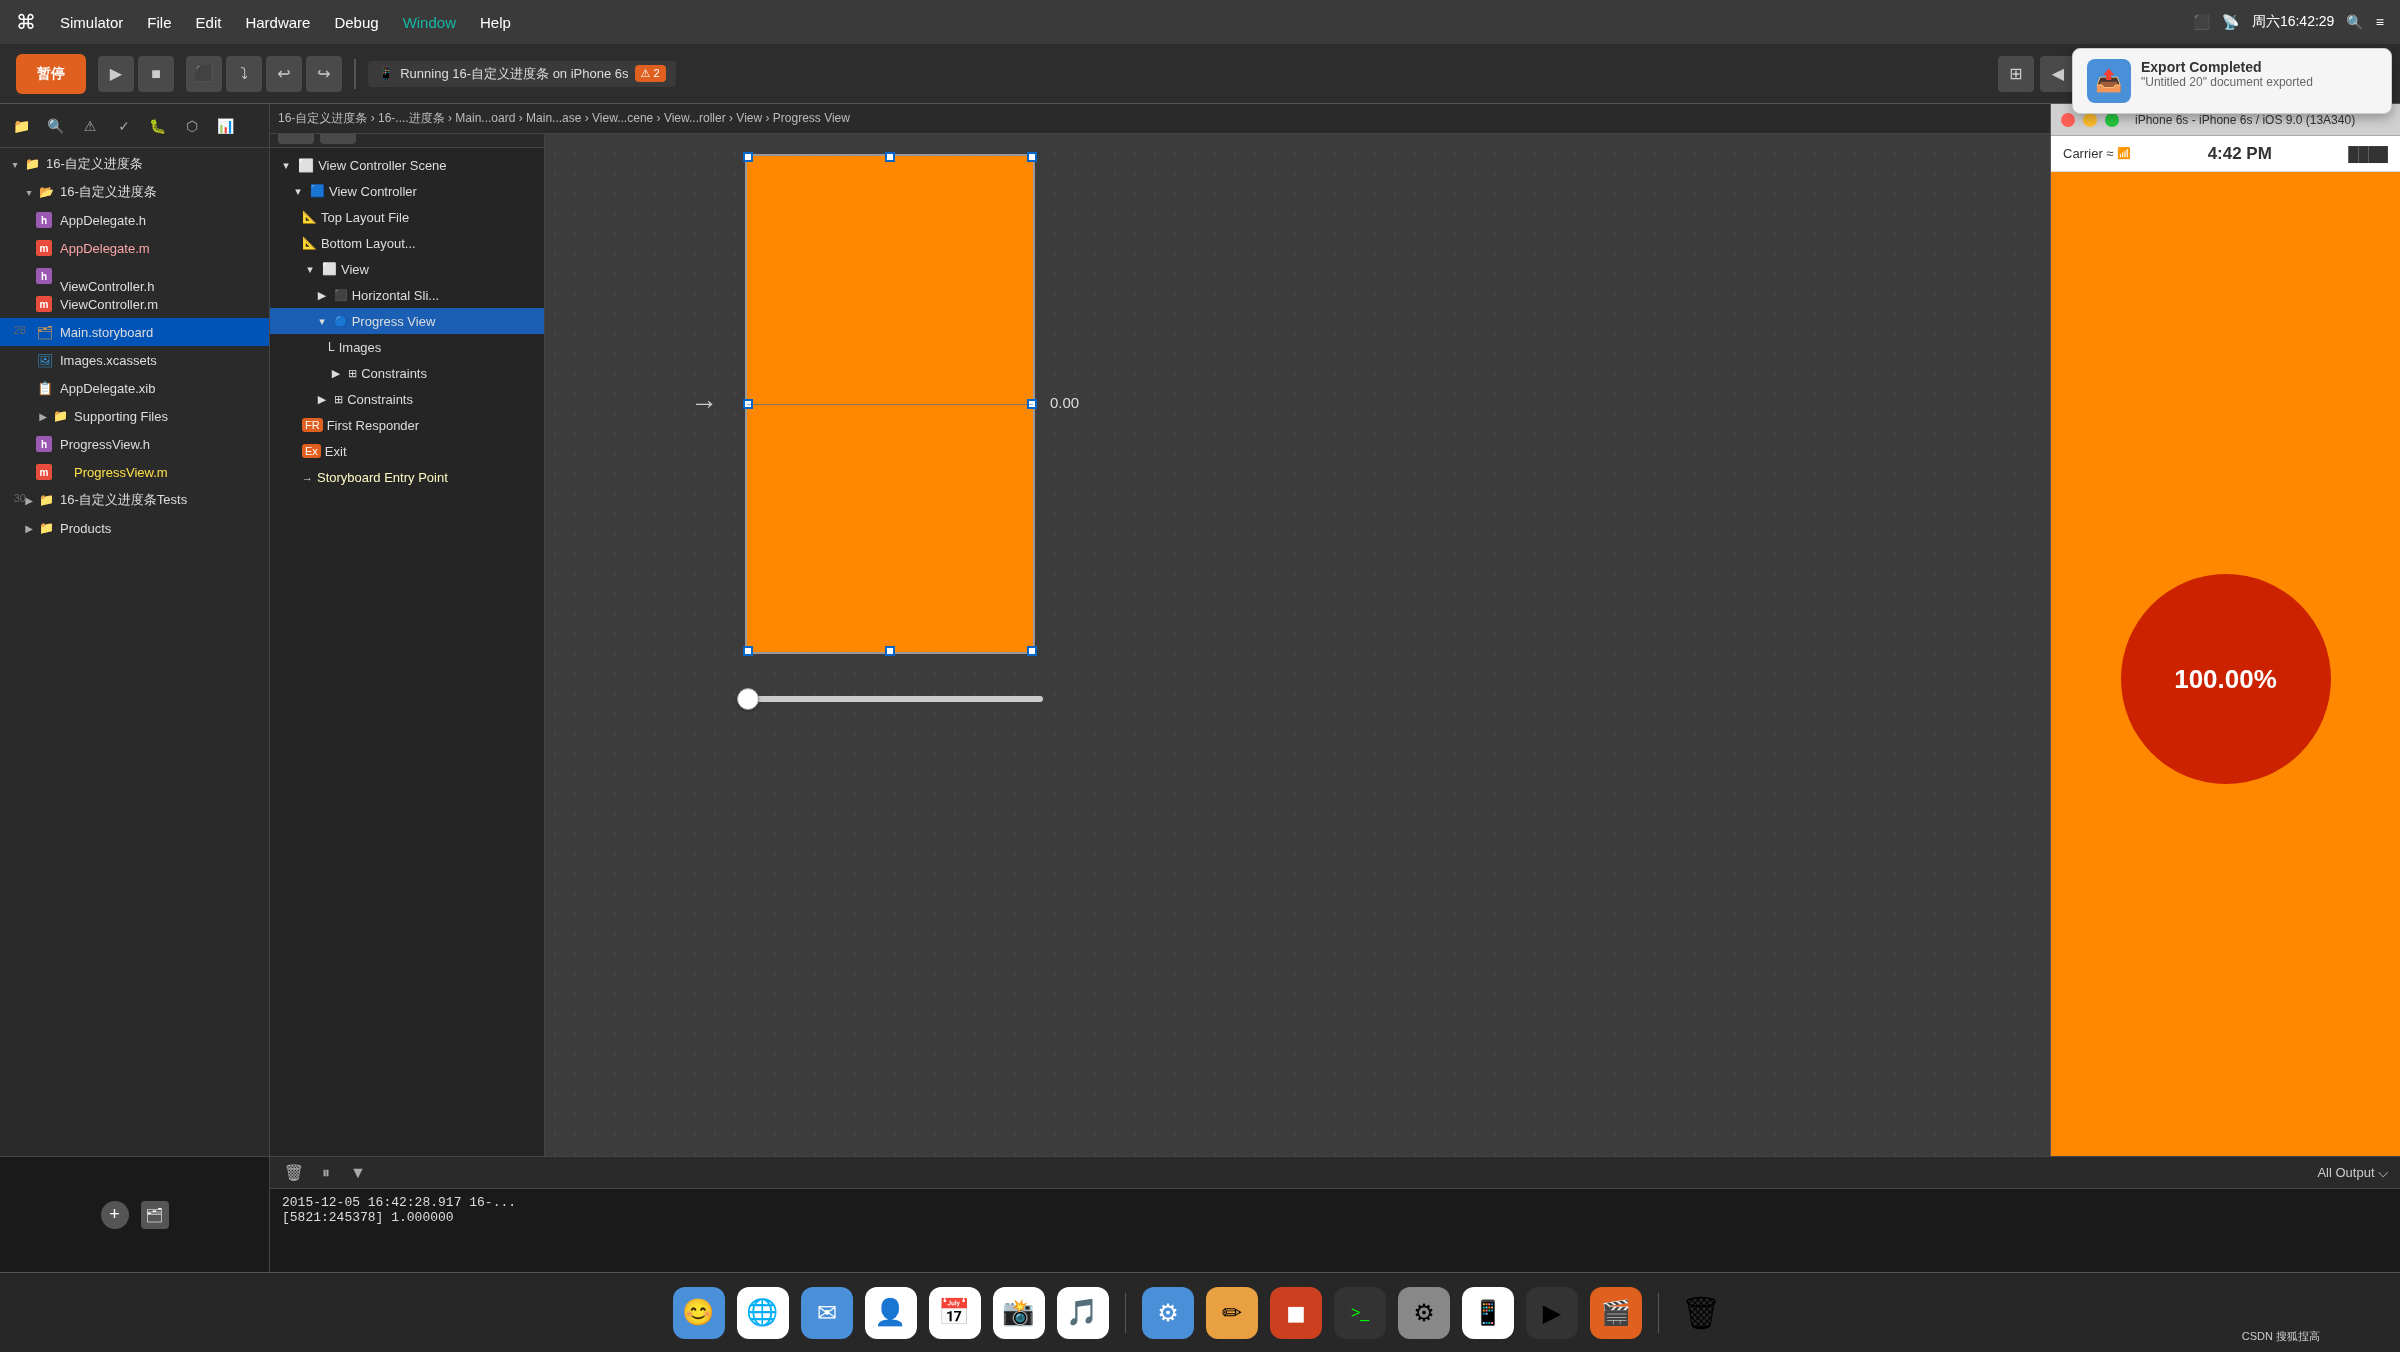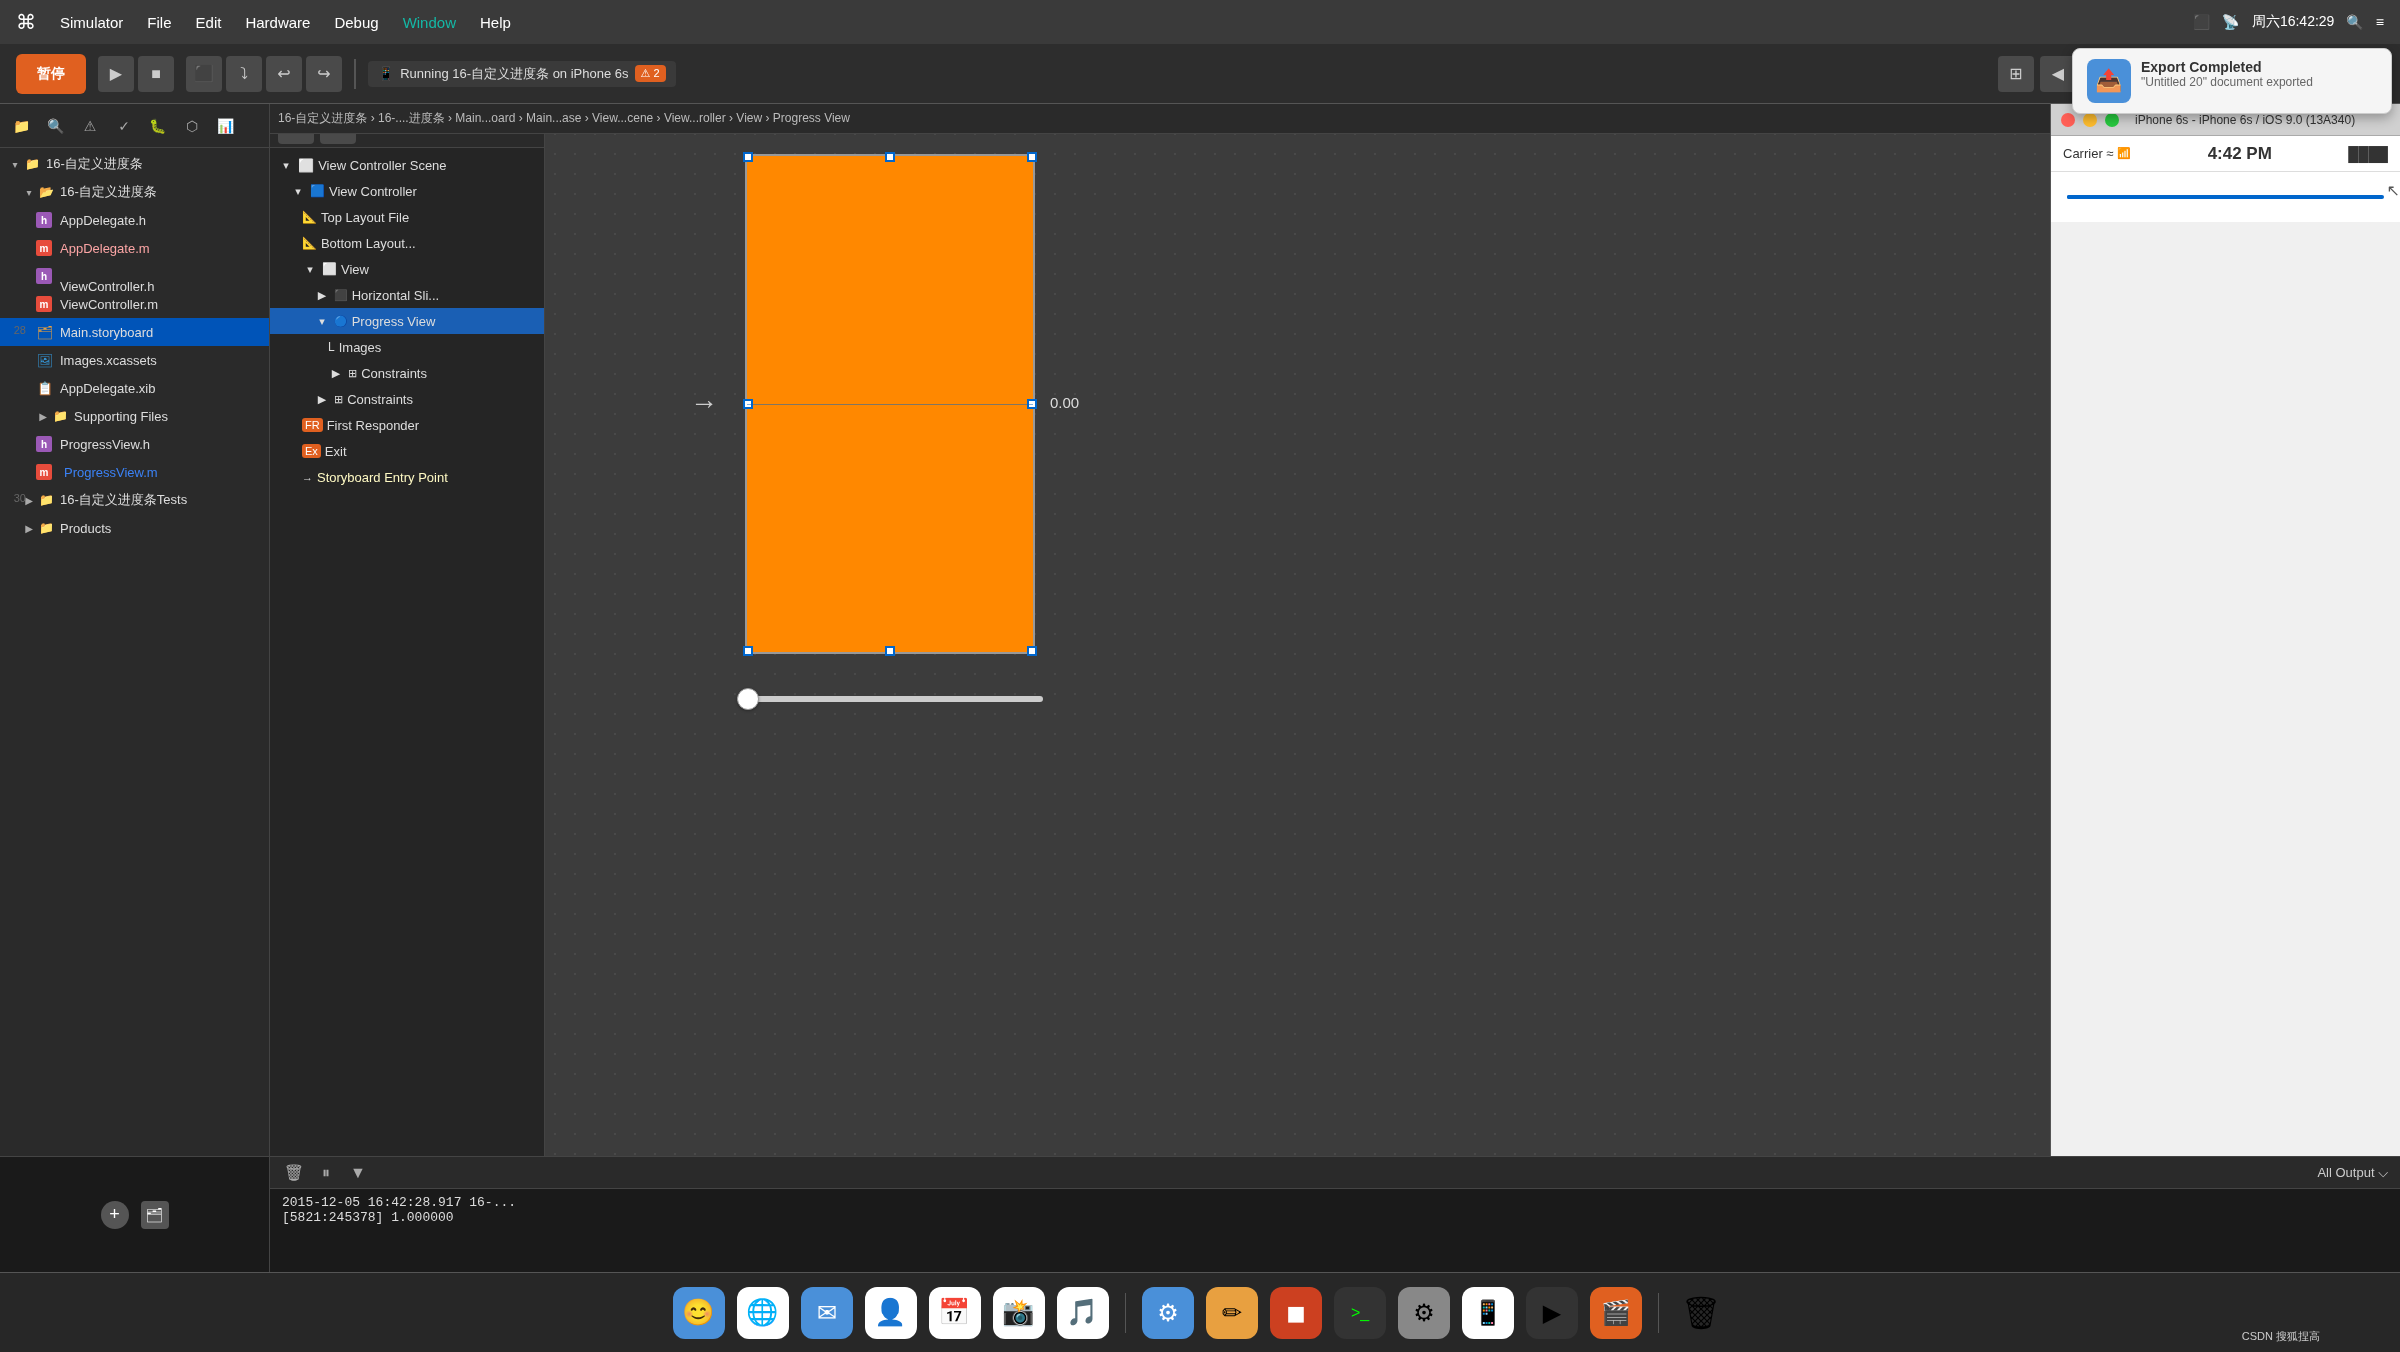--- a/index.html
+++ b/index.html
@@ -463,21 +463,21 @@
           <span style="color:#ddd; font-size:13px;">Supporting Files</span>
         </div>
         <div class="tree-item">
           <span style="width:28px; display:inline-block;"></span>
           <span class="tree-icon" style="background:#9b59b6; color:white; border-radius:2px; width:16px; height:16px; font-size:10px; font-weight:bold; display:inline-flex; align-items:center; justify-content:center; flex-shrink:0;">h</span>
           <span style="color:#ddd; font-size:13px; margin-left:4px;">ProgressView.h</span>
         </div>
         <div class="tree-item">
           <span style="width:28px; display:inline-block;"></span>
           <span class="tree-icon" style="background:#e74c3c; color:white; border-radius:2px; width:16px; height:16px; font-size:10px; font-weight:bold; display:inline-flex; align-items:center; justify-content:center; flex-shrink:0;">m</span>
-          <span style="color:#3b82f6; font-size:13px; margin-left:8px;text-align:right;">ProgressView.m</span>
+          <span style="color:#fde047; font-size:13px; margin-left:18px;text-align:right;">ProgressView.m</span>
         </div>
         <div class="tree-item">
           <span style="width:14px; display:inline-block;"></span>
           <span class="tree-arrow">▶</span>
           <span class="tree-icon icon-folder">📁</span>
           <span style="color:#ddd; font-size:13px;">16-自定义进度条Tests</span>
         </div>
         <div class="tree-item">
           <span style="width:14px; display:inline-block;"></span>
           <span class="tree-arrow">▶</span>
@@ -645,20 +645,25 @@
       <div style="width:14px; height:14px; border-radius:50%; background:#ff5f56;"></div>
       <div style="width:14px; height:14px; border-radius:50%; background:#ffbd2e;"></div>
       <div style="width:14px; height:14px; border-radius:50%; background:#27c93f;"></div>
       <span style="color:#333; font-size:12px; margin-left:8px;">iPhone 6s - iPhone 6s / iOS 9.0 (13A340)</span>
     </div>
     <div class="sim-status-bar">
       <span style="font-size:13px; color:#333;">Carrier ≈</span>
       <span style="margin-left:4px; font-size:11px;">📶</span>
       <span style="font-size:17px; font-weight:600; color:#333; margin:0 auto;">4:42 PM</span>
       <span style="font-size:14px; color:#333;">████</span>
+    </div>
+    <div class="sim-content">
+      <div class="sim-circle">
+        <span>100.00%</span>
+      </div>
     </div>
     <div class="sim-slider-area">
       <div class="sim-slider-track">
         <div class="sim-slider-fill"></div>
         <div style="position:absolute; right:-16px; top:-14px; font-size:16px; color:#555; cursor:pointer;">↖</div>
       </div>
     </div>
     <div style="position:absolute; bottom:0; left:0; right:0; height:60px; background:#e8e8e8; border-top:1px solid #ccc; display:flex; align-items:center; justify-content:space-around; padding:0 8px;">
       <div style="width:44px; height:44px; background:#e8a040; border-radius:8px;"></div>
       <div style="width:44px; height:44px; background:#e8a040; border-radius:8px;"></div>

